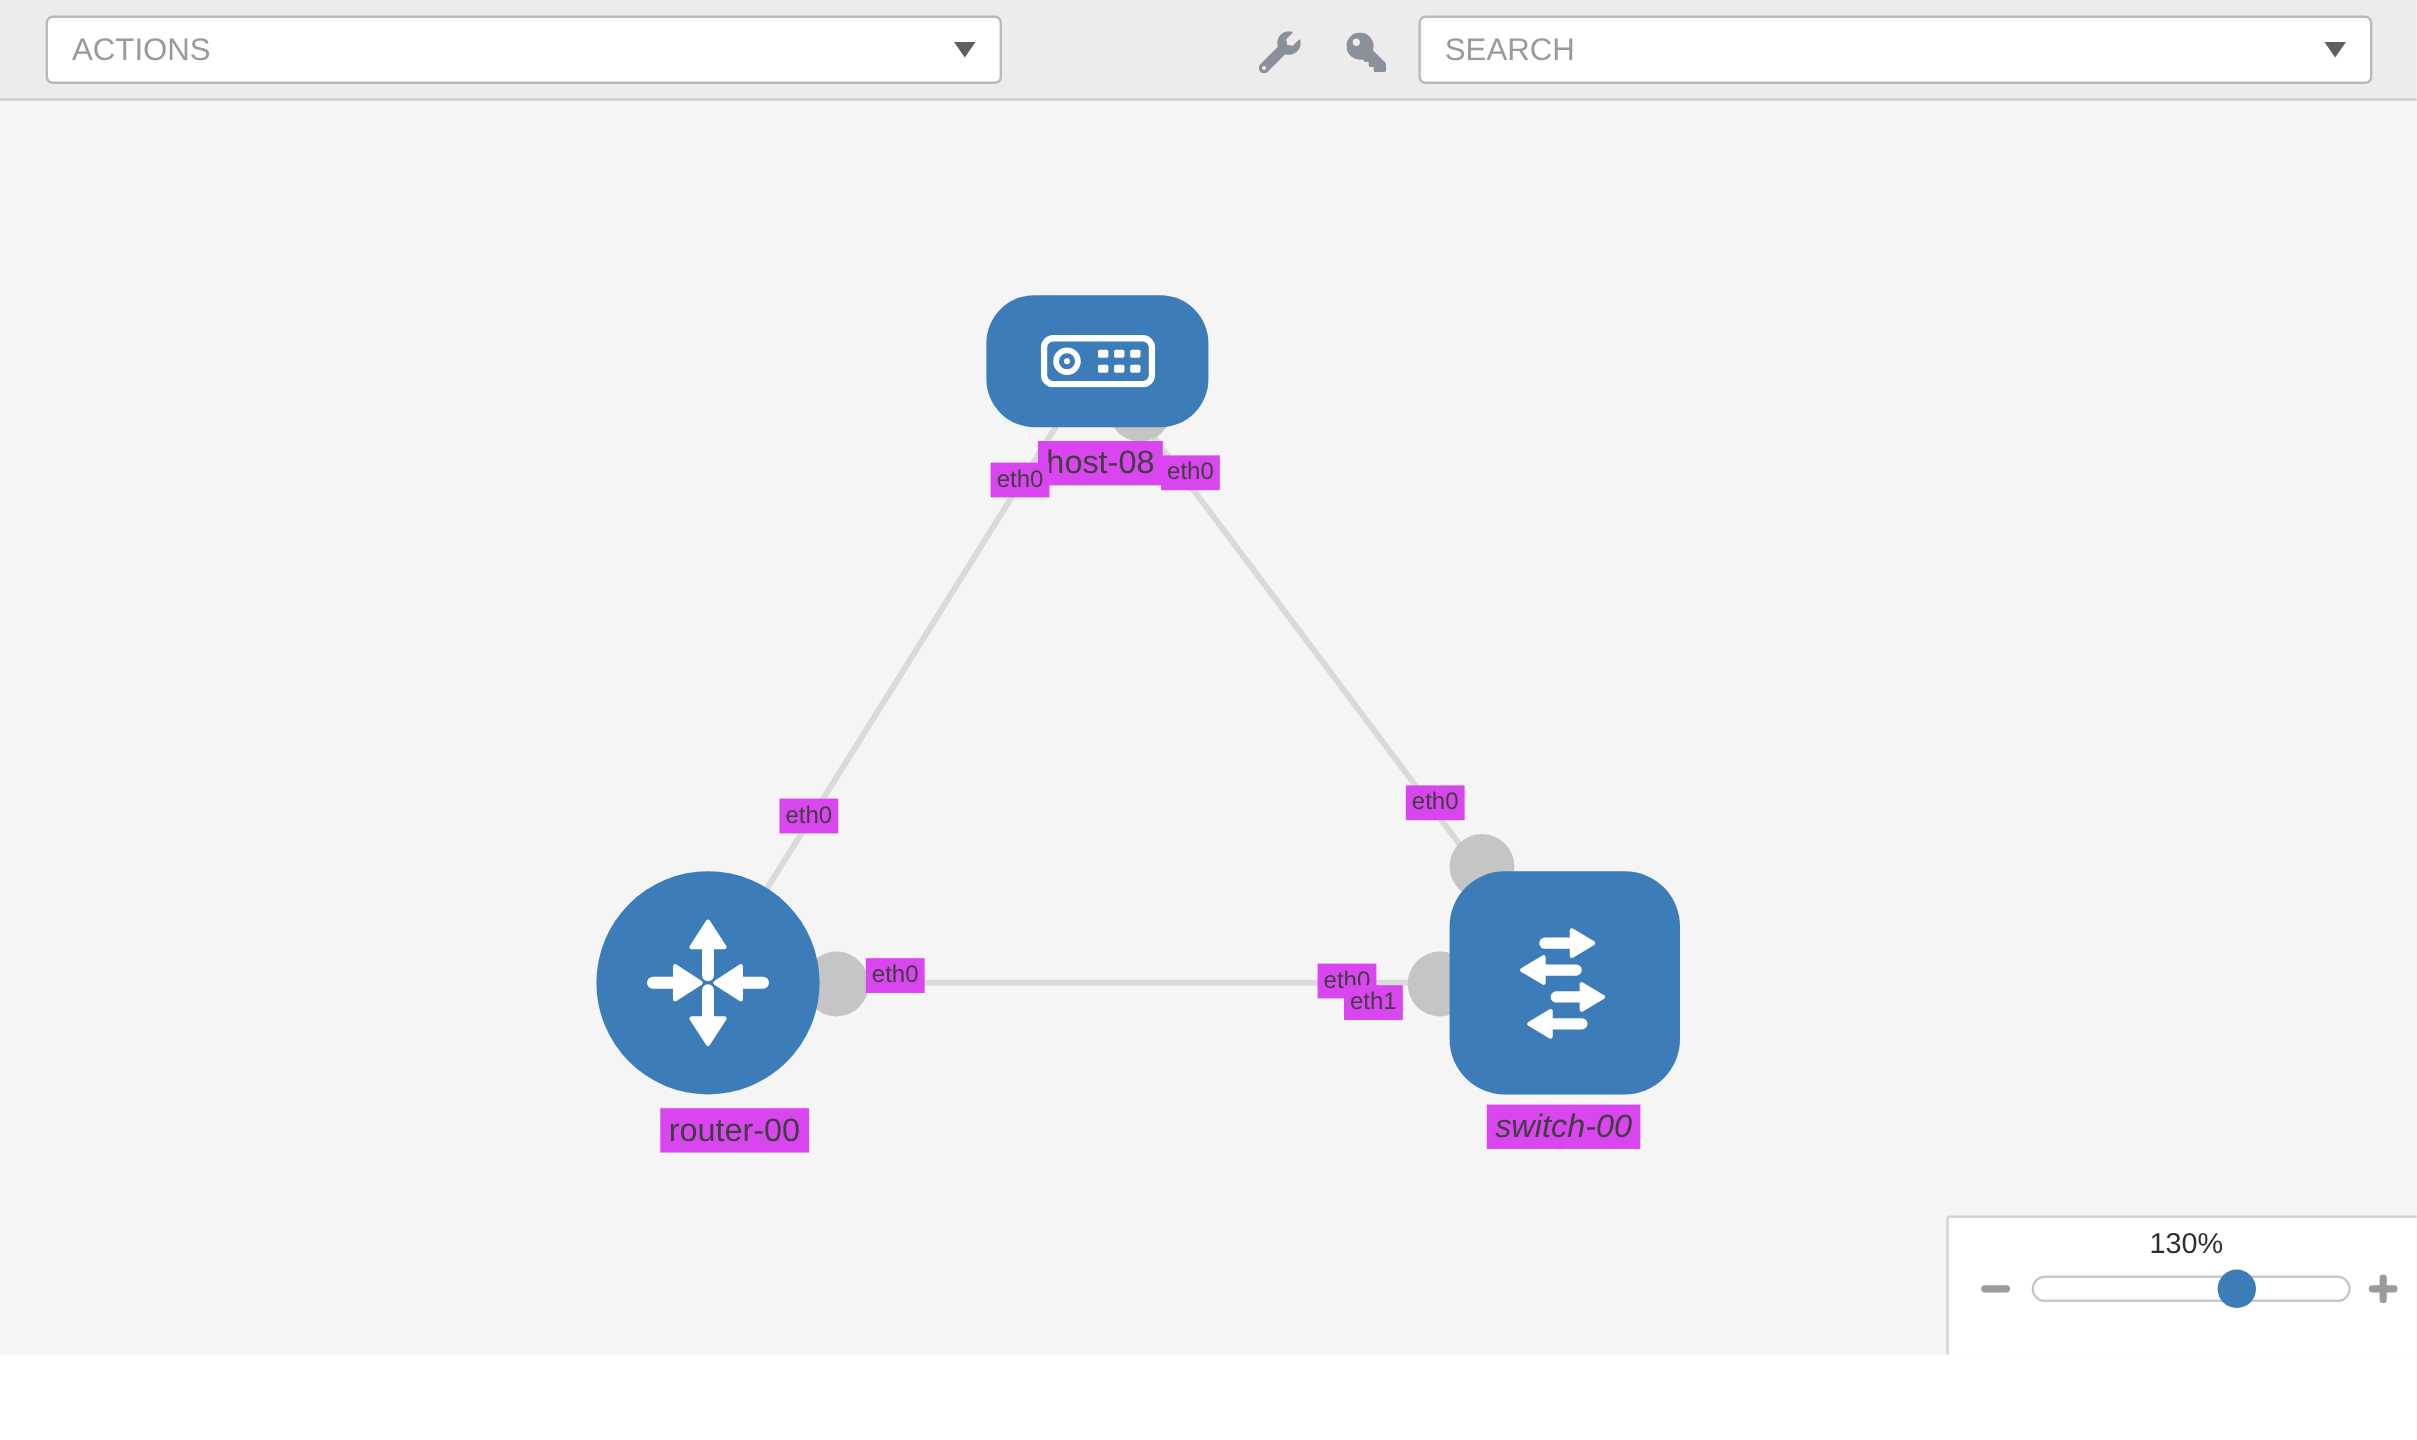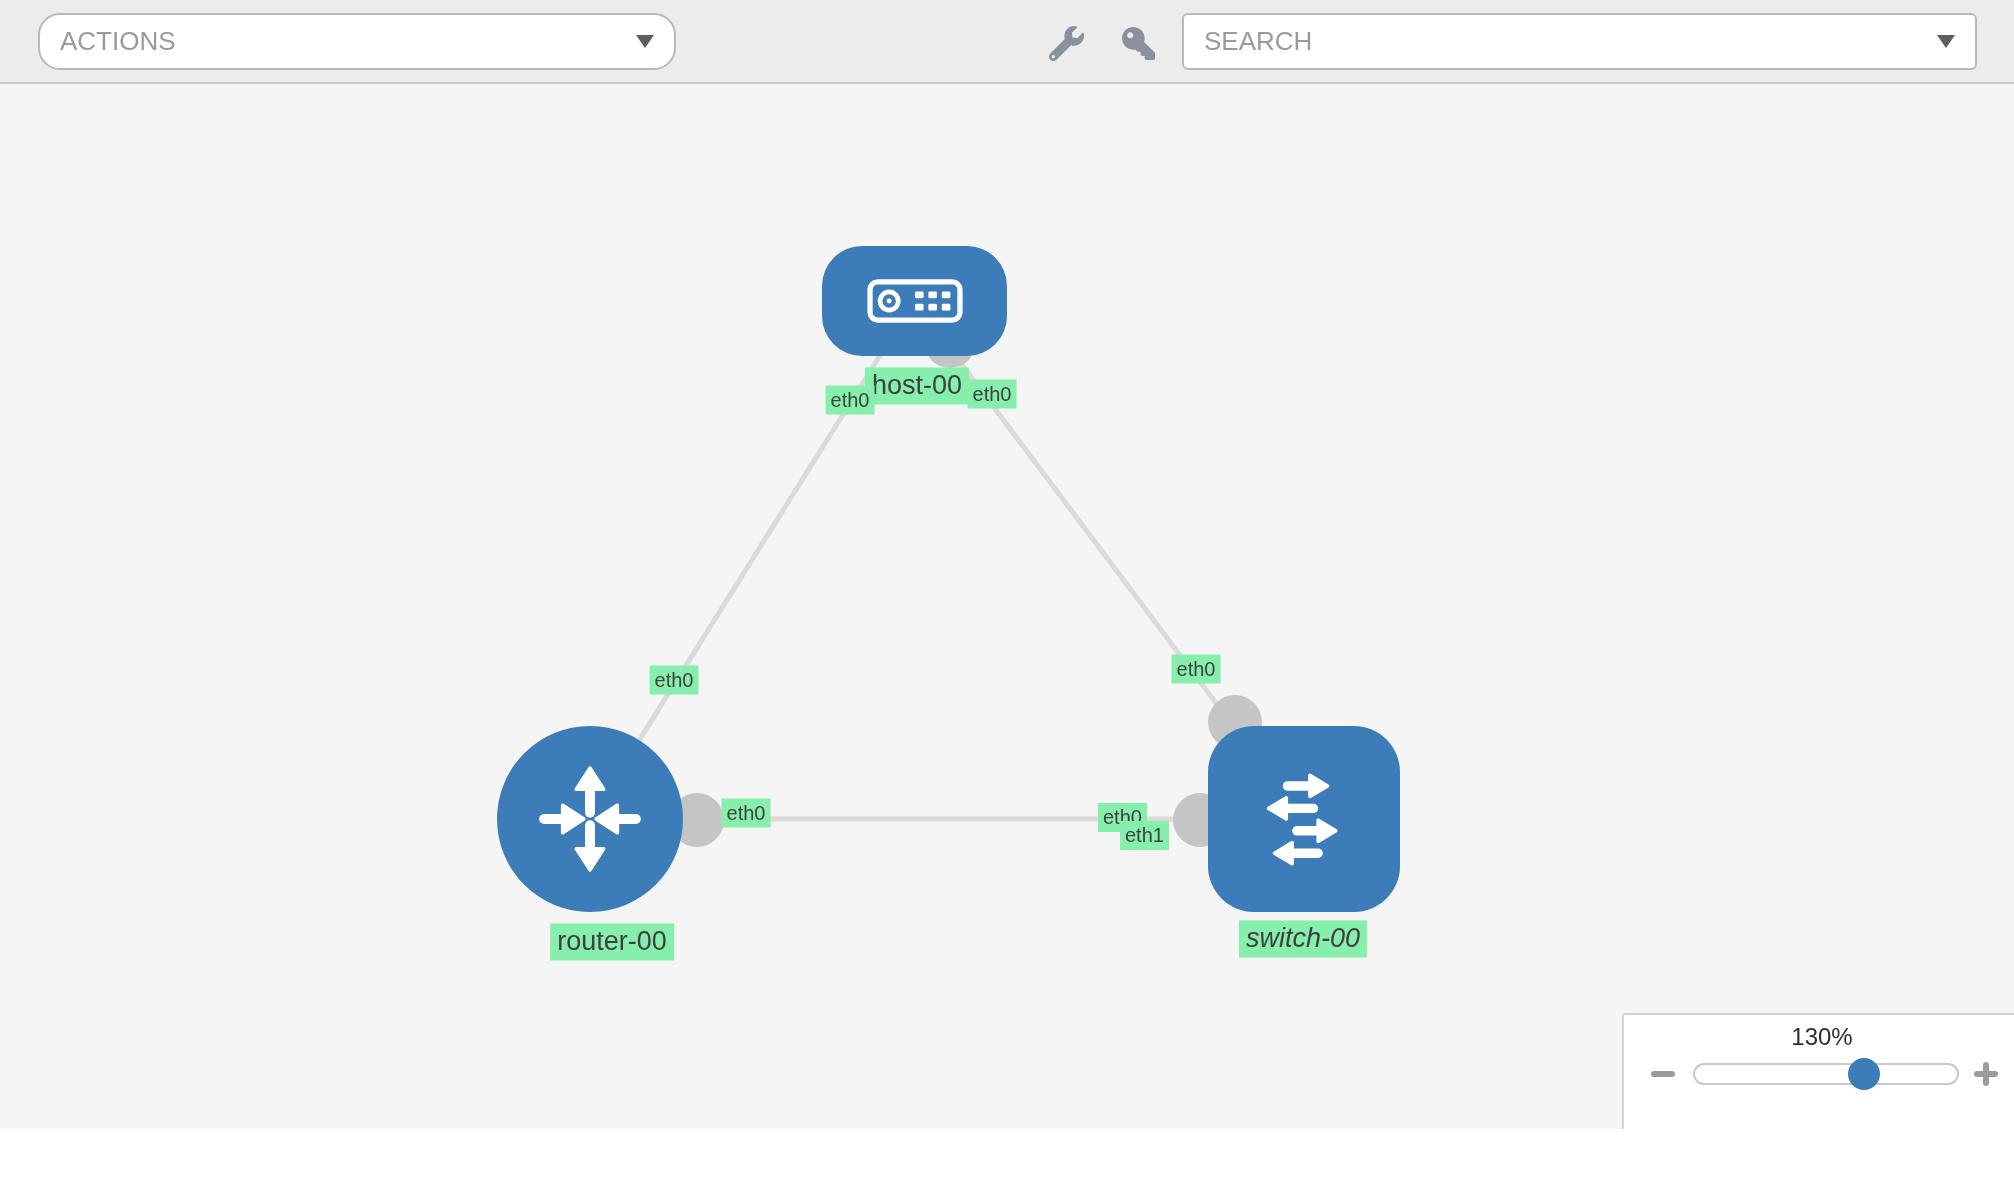--- a/index.html
+++ b/index.html
@@ -15,42 +15,42 @@
   .header{position:relative; height:71px; background:#fff; display:flex; align-items:center; padding-left:38px;}
   .title{font-size:29px; font-weight:700; color:#58595b; letter-spacing:.2px;}
   .close-btn{position:absolute; right:36px; top:19px; width:34px; height:34px; border-radius:50%;
     background:#c6c6c6; display:flex; align-items:center; justify-content:center; cursor:pointer;}
 
   
   .toolbar{position:relative; height:84px; background:var(--toolbar-bg); border-bottom:2px solid #c9c9c9;}
   .select-box{position:absolute; top:13px; height:57px; background:#fff; border:2px solid #b9b9b9;
     border-radius:6px; display:flex; align-items:center; justify-content:space-between;
     padding:0 20px; font-size:26px; color:#9a9a9a; cursor:pointer;}
-  .select-actions{left:38px; width:638px;border-radius:22px;}
+  .select-actions{left:38px; width:797px;}
   .select-search{left:1182px; width:795px;}
   .caret{width:0; height:0; border-left:9px solid transparent; border-right:9px solid transparent;
     border-top:13px solid #5f5f5f;}
   .tool-btn{position:absolute; top:23px; width:40px; height:40px; display:flex; align-items:center;
     justify-content:center; cursor:pointer;}
   .tool-wrench{left:1046px;}
   .tool-key{left:1118px;}
 
   
   .canvas{position:relative; height:1045px; background:var(--canvas-bg); overflow:hidden;}
   .links-svg{position:absolute; left:0; top:0; z-index:0;}
   .link{stroke:var(--link-gray); stroke-width:5px;}
   .connector{fill:var(--connector-gray);}
 
   .node{position:absolute; z-index:2; background:var(--node-blue); display:flex; align-items:center;
     justify-content:center; cursor:pointer;}
   .node-host{left:822px; top:162px; width:185px; height:110px; border-radius:40px;}
   .node-router{left:497px; top:642px; width:186px; height:186px; border-radius:50%;}
   .node-switch{left:1208px; top:642px; width:192px; height:186px; border-radius:46px;}
 
-  .chip{position:absolute; z-index:3; background:#86efac; color:var(--chip-text); white-space:nowrap; line-height:1.15;}
+  .chip{position:absolute; z-index:3; background:#d946ef; color:var(--chip-text); white-space:nowrap; line-height:1.15;}
   .node-label{font-size:27px; padding:3px 7px; transform:translate(-50%,-50%);}
   .if-label{font-size:20px; padding:3px 5px; transform:translate(-50%,-50%);}
   .if-label.abs{transform:none;}
 
   
   .zoom-panel{position:absolute; z-index:4; left:1622px; top:929px; width:400px; height:150px;
     background:#fff; border:2px solid #d3d3d3; border-radius:3px;}
   .zoom-level{position:absolute; left:0; right:0; top:8px; text-align:center; font-size:24px; color:#2e2e2e;}
   .zbar{position:absolute; background:#9b9b9b; border-radius:3px;}
   .zoom-minus .zbar{left:0; top:9px; width:24px; height:6px;}
@@ -145,21 +145,21 @@
           <line x1="58" y1="41" x2="33" y2="41"></line>
           <polygon points="20,41 35,32 35,50" stroke-width="3"></polygon>
           <line x1="44" y1="60" x2="64" y2="60"></line>
           <polygon points="77,60 62,51 62,69" stroke-width="3"></polygon>
           <line x1="62" y1="79" x2="38" y2="79"></line>
           <polygon points="25,79 40,70 40,88" stroke-width="3"></polygon>
         </g>
       </svg>
     </div>
 
-    <div class="chip node-label" style="left:917px; top:302px;">host-00</div>
+    <div class="chip node-label" style="left:917px; top:302px;">host-08</div>
     <div class="chip node-label" style="left:612px; top:858px;">router-00</div>
     <div class="chip node-label" style="left:1303px; top:855px;font-style:italic;">switch-00</div>
 
     <div class="chip if-label" style="left:850px;  top:316px;">eth0</div>
     <div class="chip if-label" style="left:992px;  top:310px;">eth0</div>
     <div class="chip if-label" style="left:674px;  top:596px;">eth0</div>
     <div class="chip if-label" style="left:1196px; top:585px;">eth0</div>
     <div class="chip if-label" style="left:746px;  top:729px;">eth0</div>
     <div class="chip if-label abs" style="left:1098px; top:719px;">eth0</div>
     <div class="chip if-label abs" style="left:1120px; top:737px;">eth1</div>

